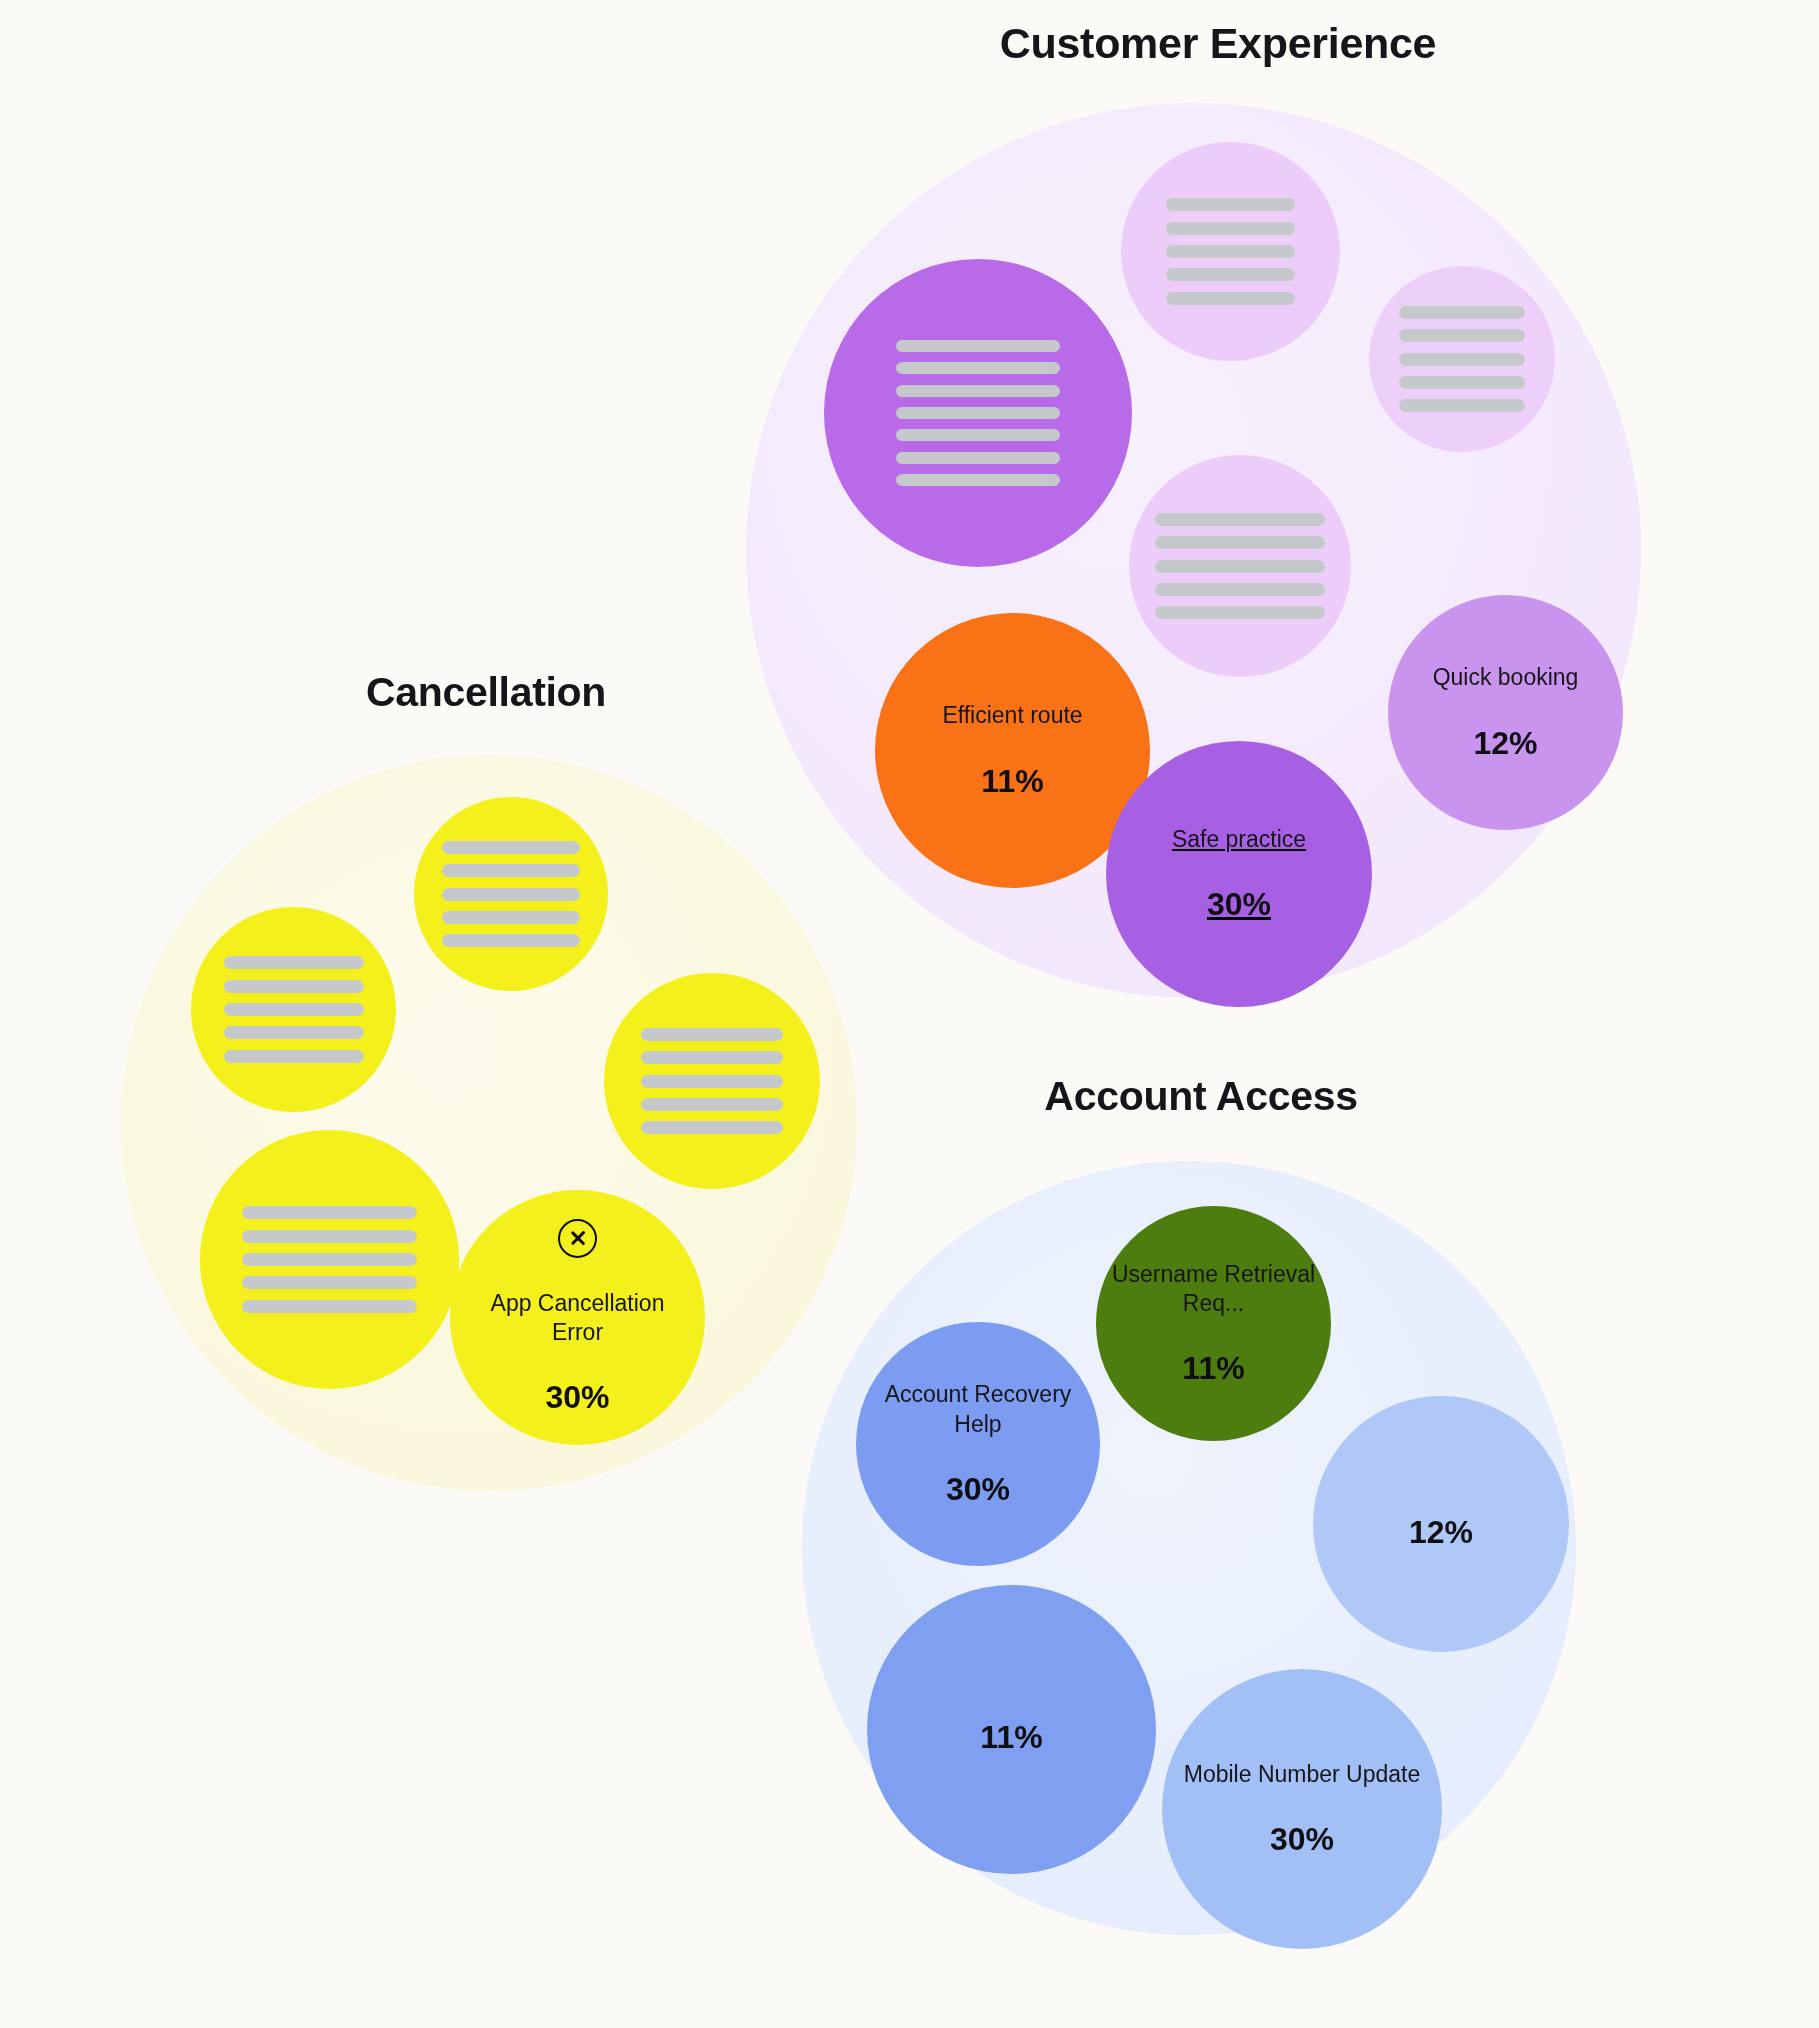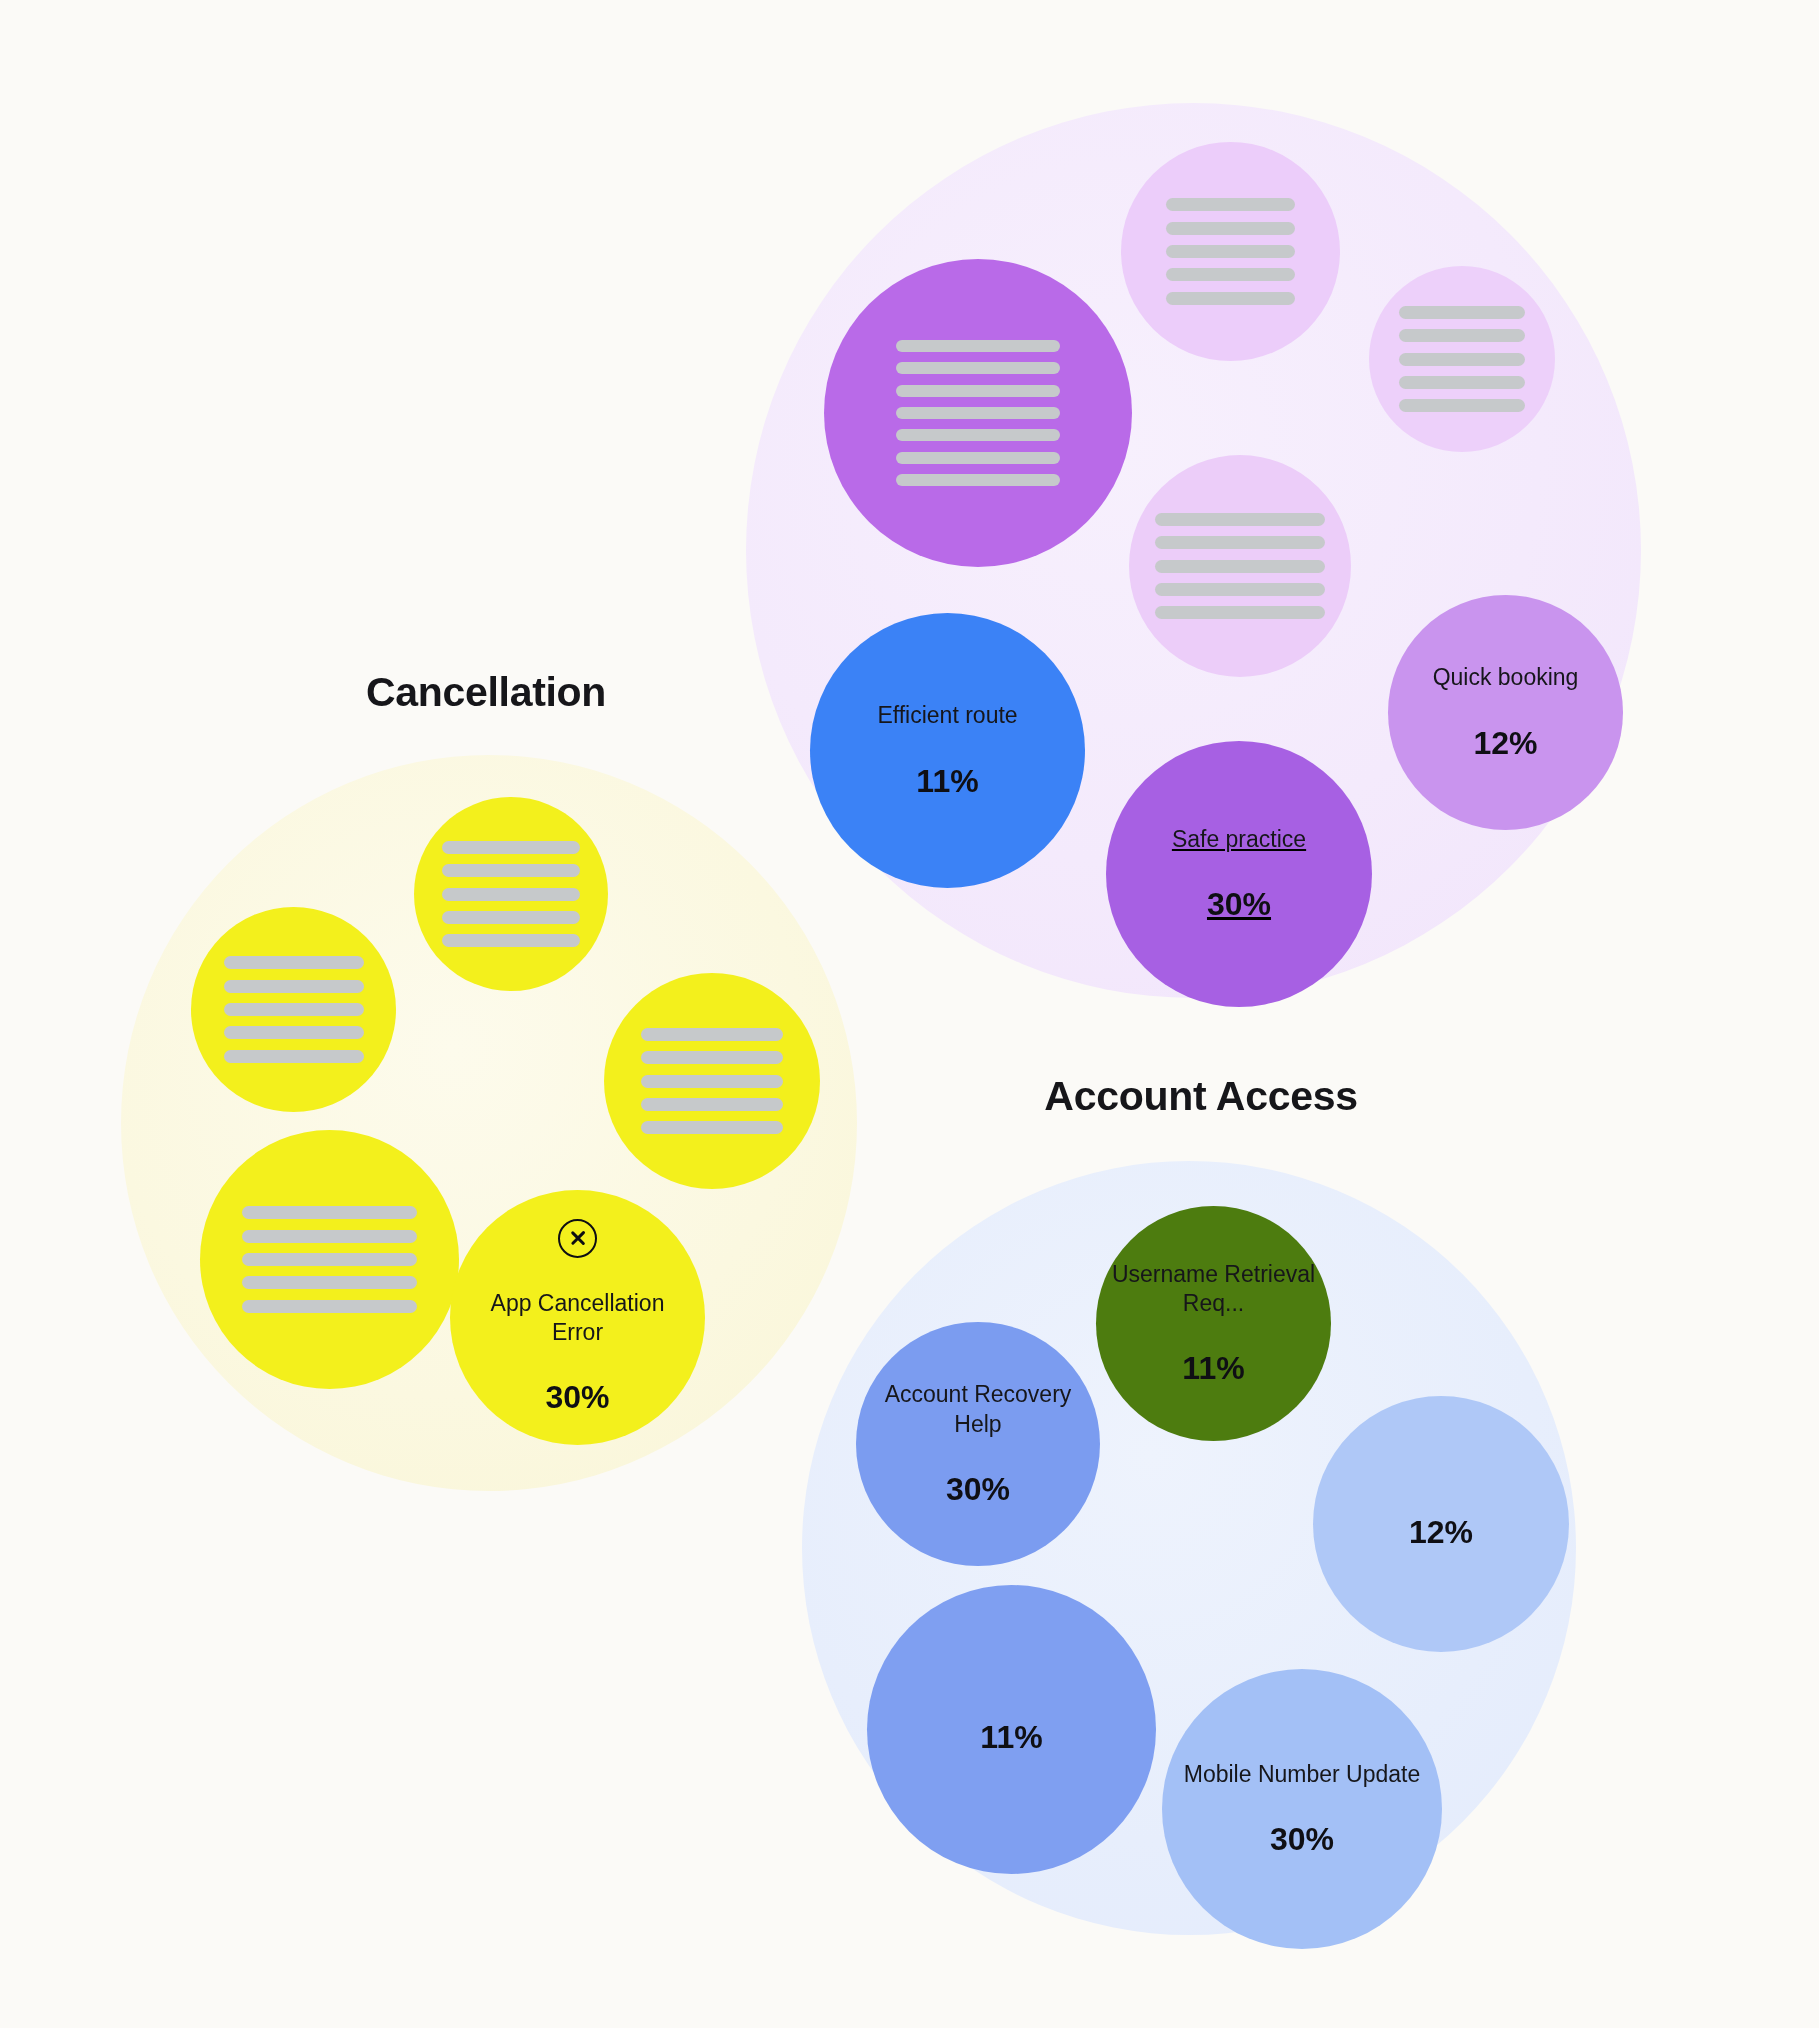--- a/index.html
+++ b/index.html
@@ -110,20 +110,21 @@
     border-radius: 1.9px;
   }
   .x-icon::before { transform: translate(-50%,-50%) rotate(45deg); }
   .x-icon::after  { transform: translate(-50%,-50%) rotate(-45deg); }
 </style>
 </head>
 <body>
 
 <div class="canvas">
 
+  <div class="cluster-title" id="title-customer-experience">Customer Experience</div>
 
   <div class="cluster" id="cluster-customer-experience"></div>
 
   <div class="bubble" style="left:824px; top:259px; width:308px; height:308px; background:#b96ae8;">
     <div class="skeleton dense" style="width:164px;">
       <div class="bar" style="width:100%"></div>
       <div class="bar" style="width:100%"></div>
       <div class="bar" style="width:100%"></div>
       <div class="bar" style="width:100%"></div>
       <div class="bar" style="width:100%"></div>
@@ -155,21 +156,21 @@
   <div class="bubble" style="left:1129px; top:455px; width:222px; height:222px; background:#eccdf9;">
     <div class="skeleton" style="width:170px;">
       <div class="bar" style="width:100%"></div>
       <div class="bar" style="width:100%"></div>
       <div class="bar" style="width:100%"></div>
       <div class="bar" style="width:100%"></div>
       <div class="bar" style="width:100%"></div>
     </div>
   </div>
 
-  <div class="bubble" style="left:810px; top:613px; width:275px; height:275px; background:#3b82f6;">
+  <div class="bubble" style="left:875px; top:613px; width:275px; height:275px; background:#f97316;">
     <div class="b-label">Efficient route</div>
     <div class="b-value">11%</div>
   </div>
 
   <div class="bubble" style="left:1106px; top:741px; width:266px; height:266px; background:#a760e3;text-decoration:underline;">
     <div class="b-label">Safe practice</div>
     <div class="b-value">30%</div>
   </div>
 
   <div class="bubble" style="left:1388px; top:595px; width:235px; height:235px; background:#c994ee;">

